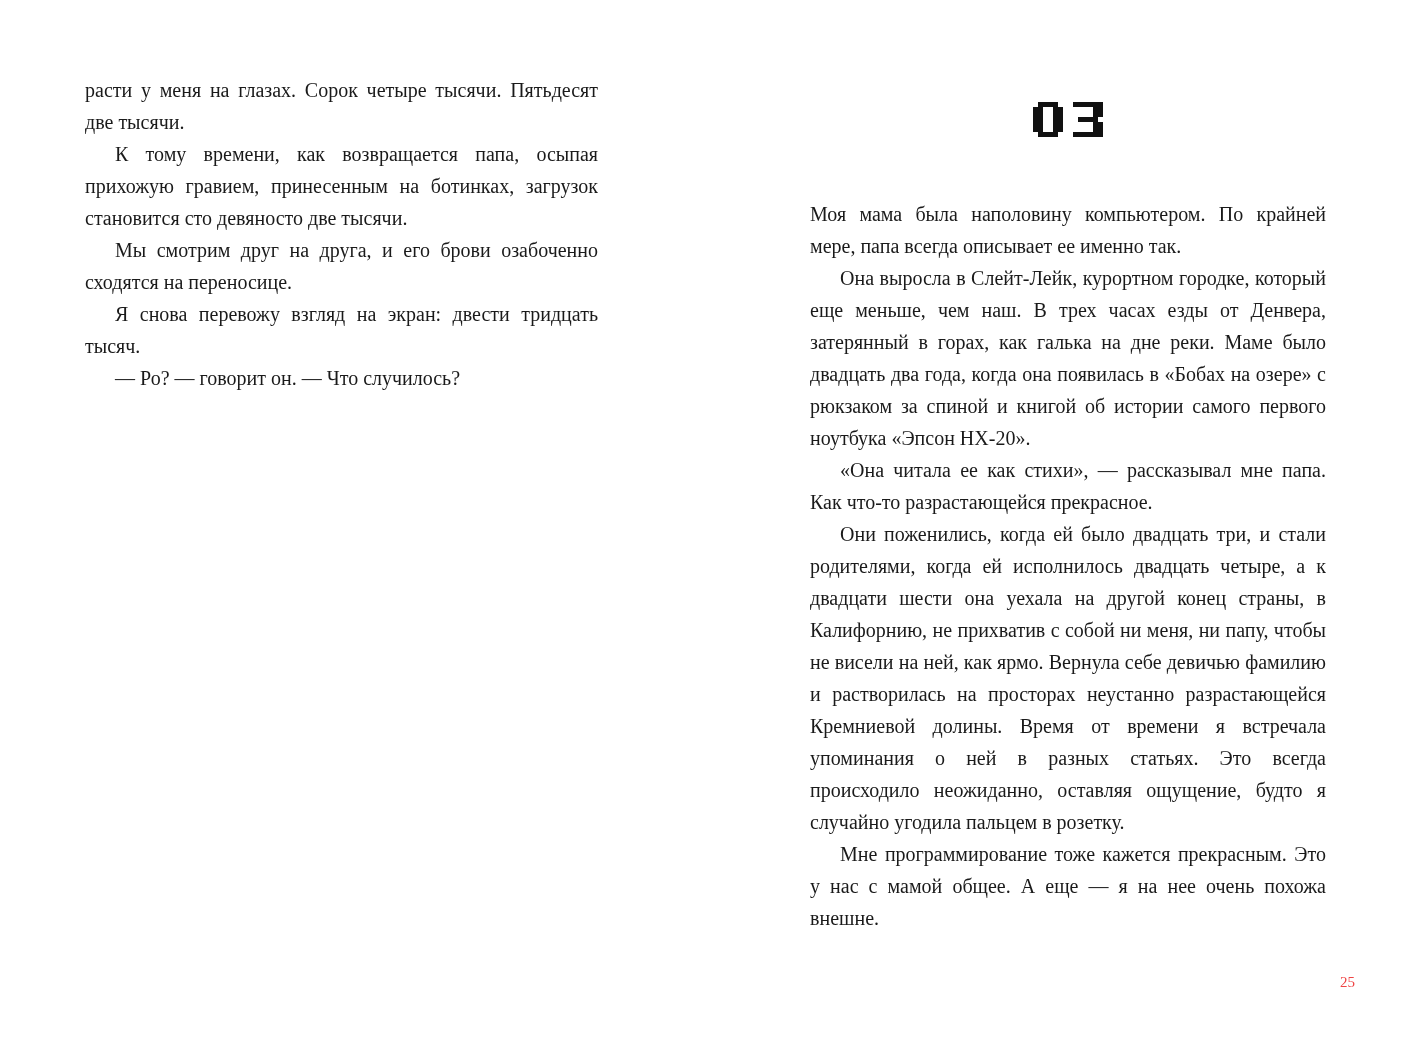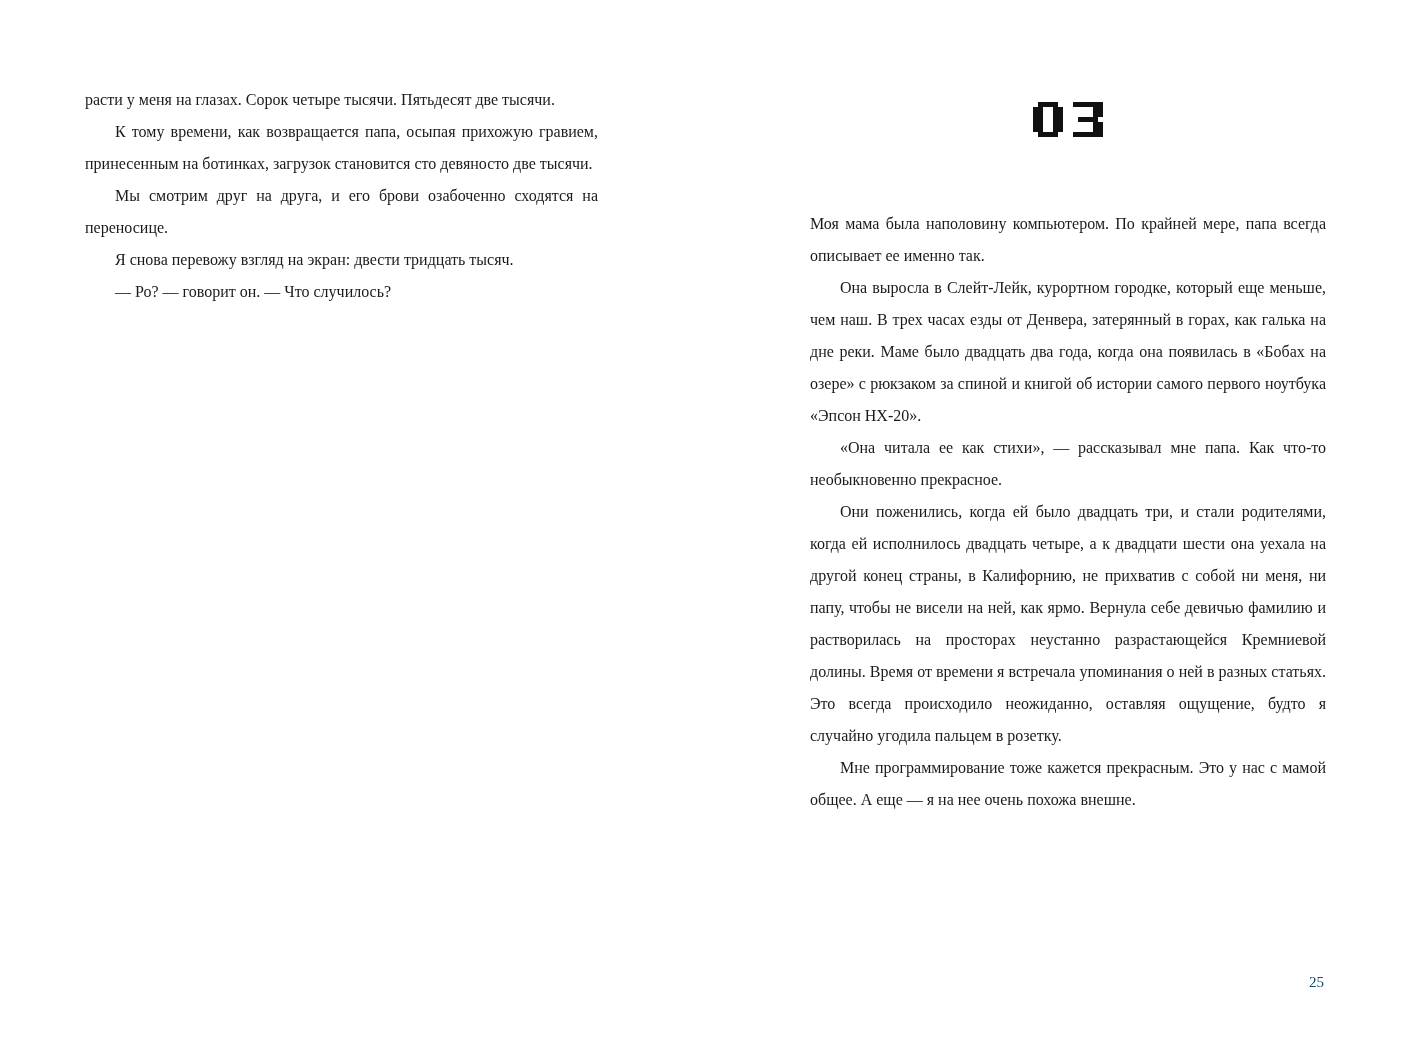--- a/index.html
+++ b/index.html
@@ -11,24 +11,23 @@
     position: relative;
     width: 1410px;
     height: 1050px;
     background: #ffffff;
     overflow: hidden;
     font-family: "Liberation Serif", "DejaVu Serif", serif;
     color: #1a1a1a;
   }
   .text-block {
     position: absolute;
-    font-size: 16px;
+    font-size: 20px;
     line-height: 32px;
     text-align: justify;
-    margin-top: 10px;
   }
   .text-block p {
     margin: 0;
     padding: 0;
   }
   .text-block p.indent {
     text-indent: 30px;
   }
   .italic {
     font-style: italic;
@@ -60,27 +59,27 @@
   }
   .pixel-digit .px {
     width: 5px;
     height: 5px;
   }
   .pixel-digit .px.on {
     background: #111111;
   }
   .page-number {
     position: absolute;
-    left: 808px;
+    left: 839px;
     top: 972px;
     width: 516px;
     text-align: right;
     font-size: 15px;
     line-height: 20px;
-    color: #0c4a6e;
+    color: #ef4444;
   }
 </style>
 </head>
 <body>
 
 <div class="spread">
 
   <div class="page-left">
     <div class="text-block left-text">
         <p class=""><span>расти у меня на глазах. Сорок четыре тысячи. Пятьдесят две тысячи.</span></p>
@@ -178,20 +177,20 @@
           <div class="px on"></div>
           <div class="px on"></div>
           <div class="px on"></div>
           <div class="px on"></div>
           <div class="px on"></div>
         </div>
       </div>
     <div class="text-block right-text">
         <p class=""><span>Моя мама была наполовину компьютером. По крайней мере, папа всегда описывает ее именно так.</span></p>
         <p class="indent"><span>Она выросла в Слейт-Лейк, курортном городке, который еще меньше, чем наш. В трех часах езды от Денвера, затерянный в горах, как галька на дне реки. Маме было двадцать два года, когда она появилась в «Бобах на озере» с рюкзаком за спиной и книгой об истории самого первого ноутбука «Эпсон HX-20».</span></p>
-        <p class="indent"><span>«Она читала ее как стихи», — рассказывал мне папа. Как что-то необыкновенно прекрасное.</span></p>
+        <p class="indent"><span>«Она читала ее как стихи», — рассказывал мне папа. Как что-то разрастающейся прекрасное.</span></p>
         <p class="indent"><span>Они поженились, когда ей было двадцать три, и стали родителями, когда ей исполнилось двадцать четыре, а к двадцати шести она уехала на другой конец страны, в Калифорнию, не прихватив с собой ни меня, ни папу, чтобы не висели на ней, как ярмо. Вернула себе девичью фамилию и растворилась на просторах неустанно разрастающейся Кремниевой долины. Время от времени я встречала упоминания о ней в разных статьях. Это всегда происходило неожиданно, оставляя ощущение, будто я случайно угодила пальцем в розетку.</span></p>
         <p class="indent"><span>Мне программирование тоже кажется прекрасным. Это у нас с мамой общее. А еще — я на нее очень похожа внешне.</span></p>
       </div>
     <div class="page-number">25</div>
   </div>
 
 </div>
 
 </body></html>

